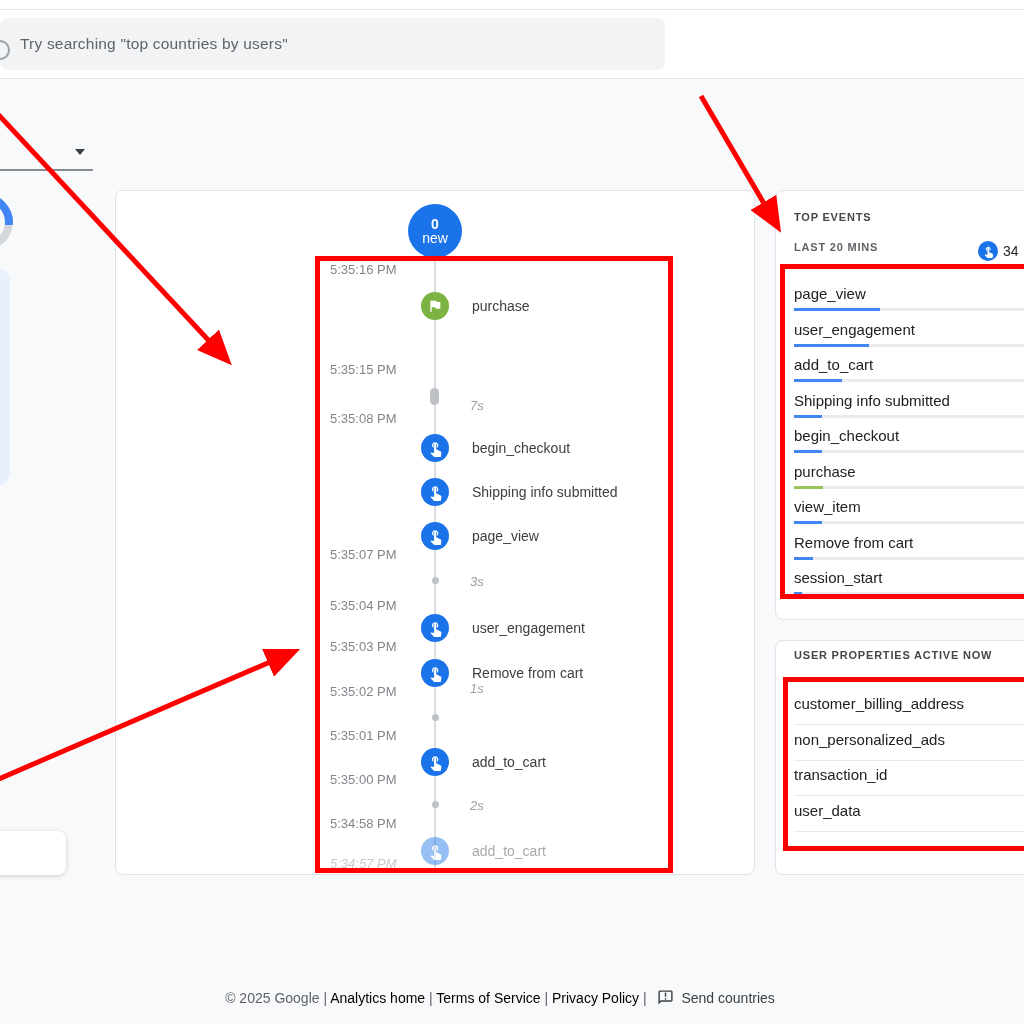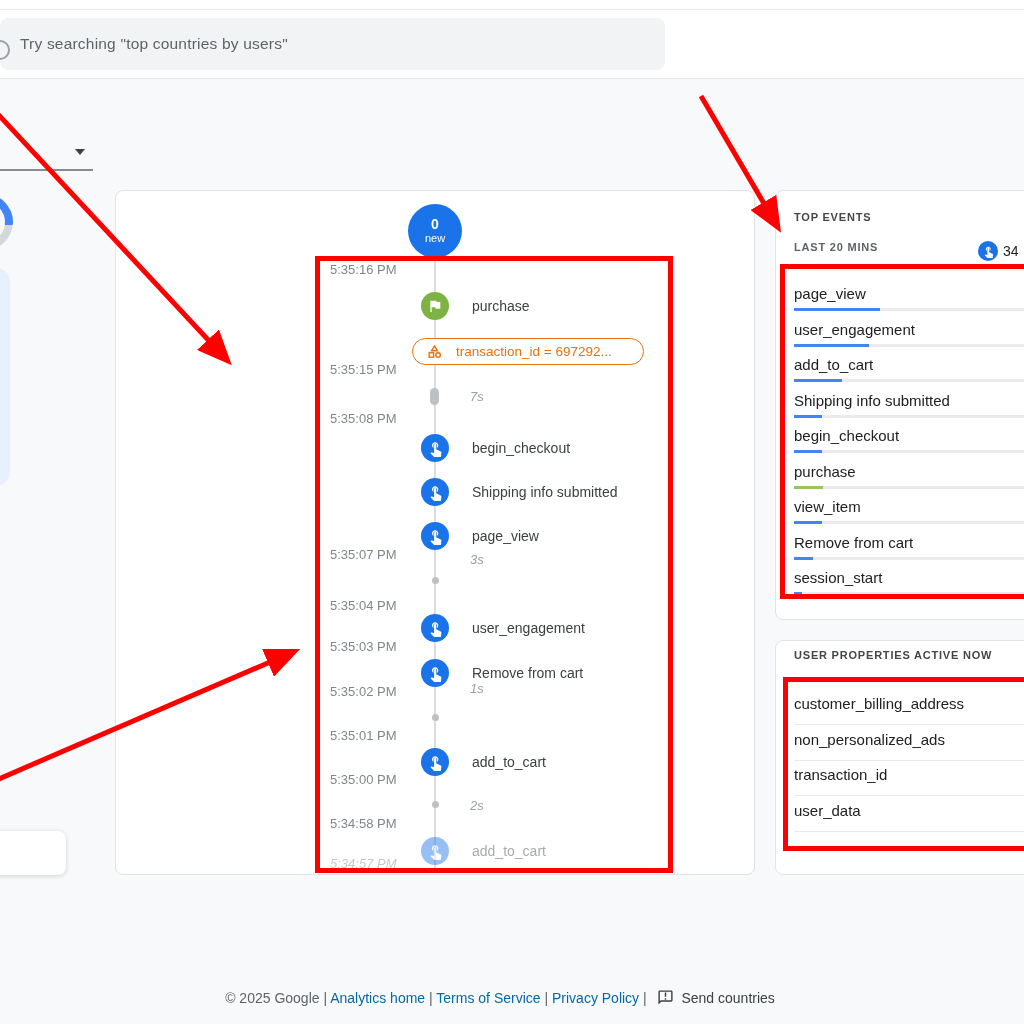--- a/index.html
+++ b/index.html
@@ -26,21 +26,21 @@
   
   .card{position:absolute;background:#fff;border:1px solid #e0e3e7;border-radius:8px;box-sizing:border-box;}
   .card-timeline{left:115px;top:190px;width:640px;height:685px;overflow:hidden;}
   .card-topevents{left:775px;top:190px;width:270px;height:430px;}
   .card-userprops{left:775px;top:640px;width:270px;height:235px;}
   
   .tl-line{position:absolute;left:318px;top:67px;width:2px;height:614px;background:#dadce0;}
   .new-badge{position:absolute;left:292px;top:13px;width:54px;height:54px;border-radius:50%;background:#1a73e8;color:#fff;
     display:flex;flex-direction:column;align-items:center;justify-content:center;cursor:pointer;}
   .new-badge .n{font-size:14px;font-weight:bold;line-height:15px;}
-  .new-badge .w{font-size:11px;line-height:13px;}
+  .new-badge .w{font-size:14px;line-height:13px;}
   .ts{position:absolute;left:214px;transform:translateY(-50%);font-size:13px;color:#80868b;white-space:nowrap;}
   .ts.faded{opacity:.45;font-style:italic;}
   .ev{position:absolute;left:305px;transform:translateY(-50%);display:flex;align-items:center;}
   .ev .ic{width:28px;height:28px;border-radius:50%;display:flex;align-items:center;justify-content:center;flex:0 0 auto;}
   .ev .ic.blue{background:#1a73e8;}
   .ev .ic.green{background:#7cb342;}
   .ev .lbl{margin-left:23px;font-size:14px;color:#3c4043;white-space:nowrap;}
   .ev.faded{opacity:.45;}
   .gap-dot{position:absolute;left:316px;width:7px;height:7px;border-radius:50%;background:#bdc1c6;}
   .gap-pill{position:absolute;left:314px;top:197px;width:9px;height:17px;border-radius:5px;background:#bdc1c6;}
@@ -56,21 +56,21 @@
   .counter-val{position:absolute;left:227px;top:60px;transform:translateY(-50%);font-size:14px;color:#202124;}
   .te-row{position:absolute;left:18px;right:0;height:30px;cursor:pointer;}
   .te-row .lbl{font-size:15px;color:#202124;line-height:20px;white-space:nowrap;}
   .te-row .track{position:absolute;left:0;right:0;top:24px;height:3px;background:#e9ebee;}
   .te-row .bar{position:absolute;left:0;top:24px;height:3px;}
   .up-row{position:absolute;left:18px;right:0;cursor:pointer;}
   .up-row .lbl{font-size:15px;color:#202124;line-height:20px;white-space:nowrap;}
   .up-sep{position:absolute;left:18px;right:0;height:1px;background:#e8eaed;}
   
   .footer{position:absolute;left:0;top:989px;width:1000px;text-align:center;font-size:14px;color:#5f6368;}
-  .footer a{color:#0369a1;text-decoration:none;cursor:pointer;}
+  .footer a{color:#000000;text-decoration:none;cursor:pointer;}
   .footer .dark{color:#3c4043;}
   .footer .fb-ic{display:inline-block;vertical-align:-3px;margin:0 4px 0 6px;}
   
   .annotations{position:absolute;left:0;top:0;width:1024px;height:1024px;pointer-events:none;z-index:40;}
 </style>
 </head>
 <body>
 
 <div class="topbar">
   <div class="topbar-hairline"></div>
@@ -108,31 +108,23 @@
 
   <div class="ev" style="top:115px">
     <span class="ic green">
       <svg width="16" height="16" viewBox="0 0 24 24">
           <path fill="#fff" d="M14.4 6L14 4H5v17h2v-7h5.6l.4 2h7V6z"></path>
         </svg>
     </span>
     <span class="lbl">purchase</span>
   </div>
 
-  <div class="chip">
-    <svg width="17" height="17" viewBox="0 0 24 24">
-      <path d="M12 4.2L16.2 11H7.8z" fill="none" stroke="#e8710a" stroke-width="2"></path>
-      <rect x="4.5" y="13.8" width="6.2" height="6.2" fill="none" stroke="#e8710a" stroke-width="2"></rect>
-      <circle cx="17" cy="16.9" r="3.2" fill="none" stroke="#e8710a" stroke-width="2"></circle>
-    </svg>
-    <span class="clbl">transaction_id = 697292...</span>
-  </div>
 
   <div class="gap-pill"></div>
-  <span class="gap-txt" style="top:205px">7s</span>
+  <span class="gap-txt" style="top:214px">7s</span>
 
   <div class="ev" style="top:257px">
     <span class="ic blue">
       <svg width="17" height="17" viewBox="0 0 24 24">
           <path fill="#fff" d="M9 11.24V7.5C9 6.12 10.12 5 11.5 5S14 6.12 14 7.5v3.74c1.21-.81 2-2.18 2-3.74C16 5.01 13.99 3 11.5 3S7 5.01 7 7.5c0 1.56.79 2.93 2 3.74zm5.5 2.47l-1.61-.8c-.28-.14-.58-.21-.89-.21H13v-6c0-.83-.67-1.5-1.5-1.5S10 6.67 10 7.5v10.74l-3.44-.72c-.37-.08-.76.04-1.03.31-.43.44-.43 1.14 0 1.58l4.79 4.79c.28.29.66.45 1.06.45h6.79c.75 0 1.33-.55 1.44-1.28l.75-5.27c.11-.8-.31-1.56-1.02-1.97l-4.84-2.42z"></path>
         </svg>
     </span>
     <span class="lbl">begin_checkout</span>
   </div>
 
@@ -148,21 +140,21 @@
   <div class="ev" style="top:345px">
     <span class="ic blue">
       <svg width="17" height="17" viewBox="0 0 24 24">
           <path fill="#fff" d="M9 11.24V7.5C9 6.12 10.12 5 11.5 5S14 6.12 14 7.5v3.74c1.21-.81 2-2.18 2-3.74C16 5.01 13.99 3 11.5 3S7 5.01 7 7.5c0 1.56.79 2.93 2 3.74zm5.5 2.47l-1.61-.8c-.28-.14-.58-.21-.89-.21H13v-6c0-.83-.67-1.5-1.5-1.5S10 6.67 10 7.5v10.74l-3.44-.72c-.37-.08-.76.04-1.03.31-.43.44-.43 1.14 0 1.58l4.79 4.79c.28.29.66.45 1.06.45h6.79c.75 0 1.33-.55 1.44-1.28l.75-5.27c.11-.8-.31-1.56-1.02-1.97l-4.84-2.42z"></path>
         </svg>
     </span>
     <span class="lbl">page_view</span>
   </div>
 
   <div class="gap-dot" style="top:386px"></div>
-  <span class="gap-txt" style="top:368px">3s</span>
+  <span class="gap-txt" style="top:390px">3s</span>
 
   <div class="ev" style="top:437px">
     <span class="ic blue">
       <svg width="17" height="17" viewBox="0 0 24 24">
           <path fill="#fff" d="M9 11.24V7.5C9 6.12 10.12 5 11.5 5S14 6.12 14 7.5v3.74c1.21-.81 2-2.18 2-3.74C16 5.01 13.99 3 11.5 3S7 5.01 7 7.5c0 1.56.79 2.93 2 3.74zm5.5 2.47l-1.61-.8c-.28-.14-.58-.21-.89-.21H13v-6c0-.83-.67-1.5-1.5-1.5S10 6.67 10 7.5v10.74l-3.44-.72c-.37-.08-.76.04-1.03.31-.43.44-.43 1.14 0 1.58l4.79 4.79c.28.29.66.45 1.06.45h6.79c.75 0 1.33-.55 1.44-1.28l.75-5.27c.11-.8-.31-1.56-1.02-1.97l-4.84-2.42z"></path>
         </svg>
     </span>
     <span class="lbl">user_engagement</span>
   </div>
 

